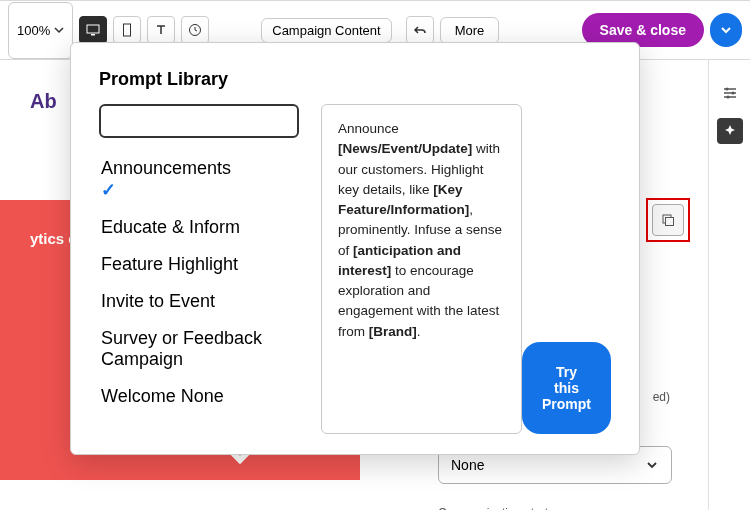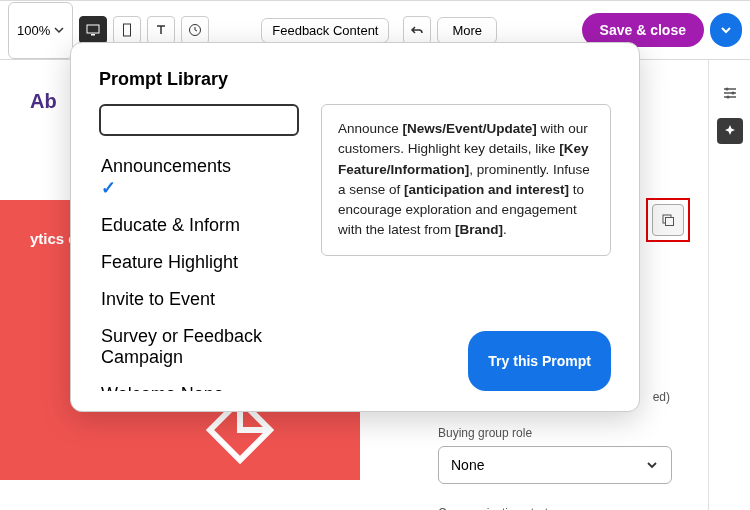--- a/index.html
+++ b/index.html
@@ -33,30 +33,30 @@
   .copy-hl { position:absolute; top:198px; right:60px; width:44px; height:44px; border:2px solid #d00; display:flex; align-items:center; justify-content:center; }
   .copy-inner { width:32px; height:32px; border:1px solid #aaa; border-radius:4px; background:#f5f5f5; display:flex; align-items:center; justify-content:center; }
 
   
   .right-panel { position:absolute; top:320px; left:420px; right:60px; }
   .rp-label { font-size:12px; color:#555; margin:22px 0 6px 18px; }
   .rp-select { margin:0 18px; border:1px solid #b0b0b0; border-radius:6px; padding:10px 12px; font-size:14px; display:flex; justify-content:space-between; align-items:center; background:#fff; }
   .rp-note { font-size:12px; color:#555; text-align:right; margin-right:20px; margin-top:70px; }
 
   
-  .modal { position:absolute; top:42px; left:70px; width:570px; height:370px; background:#fff; border:1px solid #ccc; border-radius:12px; box-shadow:0 8px 30px rgba(0,0,0,.18); padding:26px 28px 20px 28px; display:flex; flex-direction:column; }
+  .modal { position:absolute; top:42px; left:70px; width:570px; height:413px; background:#fff; border:1px solid #ccc; border-radius:6px; box-shadow:0 8px 30px rgba(0,0,0,.18); padding:26px 28px 20px 28px; display:flex; flex-direction:column; }
   .modal-title { font-size:18px; font-weight:700; margin-bottom:14px; }
   .modal-body { flex:1; display:flex; gap:22px; overflow:hidden; }
   .m-left { width:200px; display:flex; flex-direction:column; }
   .search { border:2px solid #333; border-radius:6px; height:34px; display:flex; align-items:center; padding:0 8px; margin-bottom:12px; }
   .search input { border:none; outline:none; flex:1; font-size:13px; margin-left:6px; }
   .prompt-list { overflow:hidden; }
   .prompt-item { padding:8px 2px; font-size:18px; display:flex; justify-content:space-between; align-items:flex-start; cursor:pointer;flex-direction:column; }
   .check { color:#1473e6; font-weight:bold; }
-  .m-right { flex:1; display:flex; flex-direction:column; }
+  .m-right { flex:1; display:flex; flex-direction:row; }
   .preview { border:1px solid #c8c8c8; border-radius:6px; padding:14px 16px; font-size:13.5px; line-height:1.5; color:#222; }
   .try-btn { margin-top:auto; align-self:flex-end; background:#1473e6; color:#fff; border:none; border-radius:18px; padding:22px 20px; font-size:14px; font-weight:600; cursor:pointer; }
 
   svg { display:block; }
 </style>
 </head>
 <body>
 
 <div class="topbar">
   <div class="zoom-box">
@@ -82,21 +82,21 @@
       </svg>
   </div>
   <div class="icon-btn">
     <svg width="14" height="14" viewBox="0 0 14 14">
         <circle cx="7" cy="7" r="5.5" stroke="#333" fill="none"></circle>
         <path d="M7 4v3l2 1" stroke="#333" fill="none"></path>
       </svg>
   </div>
   <div style="width:40px"></div>
   <div class="sim-box">
-    <span>Feedback Content</span>
+    <span>Campaign Content</span>
   </div>
   <div class="icon-btn" style="margin-left:8px">
     <svg width="14" height="12" viewBox="0 0 14 12">
         <path d="M5 3L2 6l3 3M2 6h7a3 3 0 013 3" stroke="#333" fill="none" stroke-width="1.5"></path>
       </svg>
   </div>
   <button class="more-btn">
     <span>More</span>
   </button>
   <div class="save-group">

